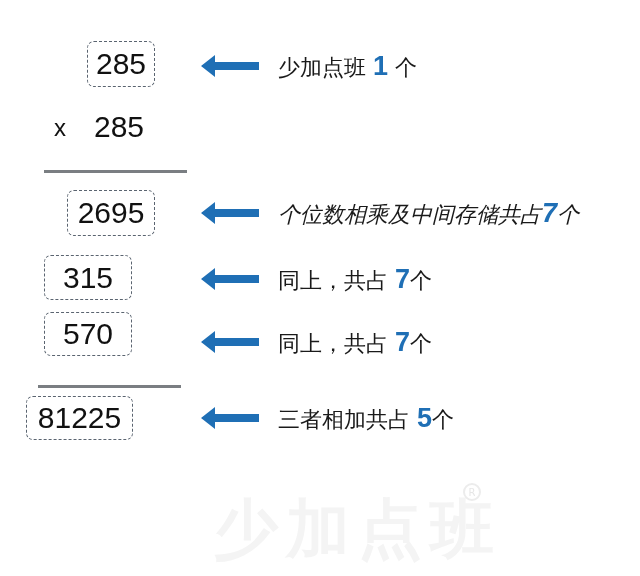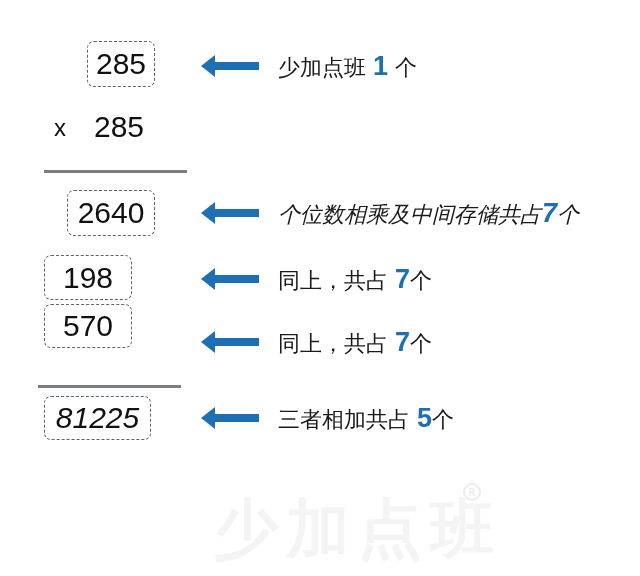--- a/index.html
+++ b/index.html
@@ -82,34 +82,34 @@
 <div class="numbox" style="left:87px; top:41px; width:68px; height:46px;">
   <span>285</span>
 </div>
 
 <span class="times" style="left:54px; top:114px;">x</span>
 <span class="plain-num" style="left:94px; top:110px;">285</span>
 
 <div class="rule" style="left:44px; top:170px; width:143px;"></div>
 
 <div class="numbox" style="left:67px; top:190px; width:88px; height:46px;">
-  <span>2640</span>
+  <span>2695</span>
 </div>
 
 <div class="numbox" style="left:44px; top:255px; width:88px; height:45px;">
-  <span>198</span>
+  <span>315</span>
 </div>
 
-<div class="numbox" style="left:44px; top:304px; width:88px; height:44px;text-align:center;">
+<div class="numbox" style="left:44px; top:312px; width:88px; height:44px;text-align:center;">
   <span>570</span>
 </div>
 
 <div class="rule" style="left:38px; top:385px; width:143px;"></div>
 
-<div class="numbox" style="left:44px; top:396px; width:107px; height:44px;font-style:italic;">
+<div class="numbox" style="left:26px; top:396px; width:107px; height:44px;">
   <span>81225</span>
 </div>
 
 <svg class="arrow" style="left:201px; top:55px;" viewBox="0 0 58 22">
   <polygon points="0,11 14,0 14,7 58,7 58,15 14,15 14,22" fill="#1f6fb5"></polygon>
 </svg>
 <svg class="arrow" style="left:201px; top:202px;" viewBox="0 0 58 22">
   <polygon points="0,11 14,0 14,7 58,7 58,15 14,15 14,22" fill="#1f6fb5"></polygon>
 </svg>
 <svg class="arrow" style="left:201px; top:268px;" viewBox="0 0 58 22">

